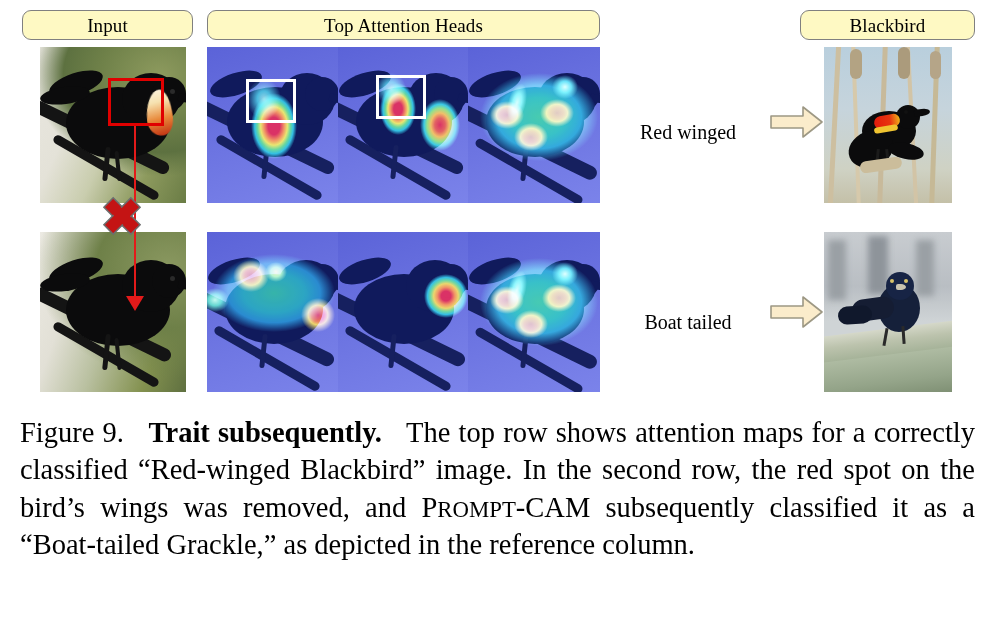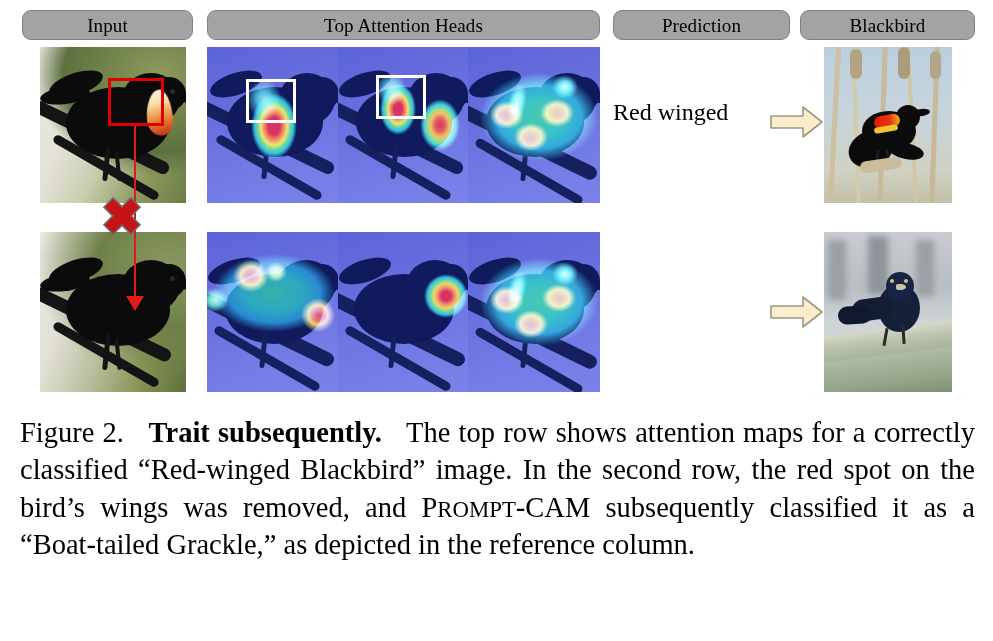--- a/index.html
+++ b/index.html
@@ -7,21 +7,21 @@
   body{
     width:993px;height:641px;position:relative;overflow:hidden;
     font-family:"Liberation Serif","DejaVu Serif",serif;
     color:#000;
   }
   .fig{position:absolute;left:0;top:0;width:993px;height:641px;}
 
   
   .hdr{
     position:absolute;height:30px;
-    border:1.4px solid #808080;border-radius:9px;background:#a3a3a3;
+    border:1.4px solid #808080;border-radius:9px;background:#fef9c3;
     display:flex;align-items:center;justify-content:center;
     font-size:19px;line-height:1;letter-spacing:.1px;
     box-sizing:border-box;
   }
   #hdr-input{left:22px;top:10px;width:171px;}
   #hdr-heads{left:207px;top:10px;width:393px;}
   #hdr-pred{left:613px;top:10px;width:177px;}
   #hdr-ref{left:800px;top:10px;width:175px;}
 
   
@@ -84,21 +84,21 @@
 
   .heatbg{position:absolute;inset:0;background:linear-gradient(160deg,#5b63d8 0%,#6a72e0 45%,#7b83ea 100%);}
   .heatbird{position:absolute;inset:0;}
   .hb{position:absolute;background:#101a5c;border-radius:50%;}
   .hbranch{position:absolute;background:#16205f;border-radius:40px;}
   .blob{position:absolute;border-radius:50%;mix-blend-mode:screen;}
   .whitebox{position:absolute;border:3.4px solid #ffffff;box-sizing:border-box;z-index:8;}
 
   
   .predtext{
-    position:absolute;text-align:left;font-size:24px;line-height:1.38;
+    position:absolute;text-align:center;font-size:20px;line-height:1.38;margin-top:23px;
   }
   #pt1{left:613px;top:96px;width:150px;}
   #pt2{left:613px;top:286px;width:150px;}
 
   .arrow{position:absolute;width:54px;height:34px;}
   #ar1{left:770px;top:105px;}
   #ar2{left:770px;top:295px;}
 
   
   #rf1{left:824px;top:47px;width:128px;height:156px;}
@@ -113,21 +113,20 @@
   #caption b{font-weight:bold;}
   .sc-fallback{font-size:0.8em;}
 </style>
 </head>
 <body>
 
 <div class="fig">
 
   <div class="hdr" id="hdr-input">Input</div>
   <div class="hdr" id="hdr-heads">Top Attention Heads</div>
-  <div class="hdr" id="hdr-pred">Prediction</div>
   <div class="hdr" id="hdr-ref">Blackbird</div>
 
   <div class="photo" id="in1">
     <div class="bg-meadow"></div>
     <div class="bird">
 
       <div class="branch" style="left:-14px;top:84px;width:150px;height:13px;transform:rotate(26deg);"></div>
       <div class="branch" style="left:6px;top:116px;width:120px;height:9px;transform:rotate(30deg);"></div>
 
       <div class="blk" style="left:26px;top:40px;width:104px;height:72px;"></div>
@@ -314,20 +313,21 @@
     <div class="blob" style="left:84px;top:30px;width:26px;height:24px;
       background:radial-gradient(closest-side,#d8ffff 0%,#59d8f4 48%,rgba(60,160,230,0) 100%);"></div>
     <div class="blob" style="left:40px;top:38px;width:18px;height:40px;
       background:radial-gradient(closest-side,#ccfbff 0%,#6fe0f5 48%,rgba(60,170,235,0) 100%);transform:rotate(14deg);"></div>
   </div>
 
   <div class="predtext" id="pt1">
     <div>Red winged</div>
   </div>
   <div class="predtext" id="pt2">
+    <div>Boat tailed</div>
   </div>
 
   <svg class="arrow" id="ar1" viewBox="0 0 54 34">
     <polygon points="1,11 33,11 33,2 52,17 33,32 33,23 1,23" fill="#fbeccb" stroke="#9d9884" stroke-width="1.6" stroke-linejoin="round"></polygon>
   </svg>
   <svg class="arrow" id="ar2" viewBox="0 0 54 34">
     <polygon points="1,11 33,11 33,2 52,17 33,32 33,23 1,23" fill="#fbeccb" stroke="#9d9884" stroke-width="1.6" stroke-linejoin="round"></polygon>
   </svg>
 
   <div class="photo" id="rf1">
@@ -377,20 +377,20 @@
     <div style="position:absolute;left:28px;top:66px;width:42px;height:22px;border-radius:12px;background:#151d33;transform:rotate(-8deg);"></div>
     <div style="position:absolute;left:14px;top:74px;width:34px;height:18px;border-radius:10px;background:#10182c;transform:rotate(-4deg);"></div>
     <div style="position:absolute;left:72px;top:52px;width:10px;height:6px;background:#c9c3ae;border-radius:2px 50% 50% 2px;"></div>
     <div style="position:absolute;left:66px;top:47px;width:4px;height:4px;border-radius:50%;background:#d8c36a;"></div>
     <div style="position:absolute;left:80px;top:47px;width:4px;height:4px;border-radius:50%;background:#d8c36a;"></div>
     <div style="position:absolute;left:60px;top:96px;width:3px;height:18px;background:#2a2a2a;transform:rotate(10deg);"></div>
     <div style="position:absolute;left:78px;top:94px;width:3px;height:18px;background:#2a2a2a;transform:rotate(-4deg);"></div>
   </div>
 
   <div id="caption">
-    <span>Figure 2.</span>
+    <span>Figure 9.</span>
     <span>&nbsp; </span>
     <b>Trait subsequently.</b>
     <span>&nbsp; </span>
     <span>The top row shows attention maps for a correctly classified “Red-winged Blackbird” image. In the second row, the red spot on the bird’s wings was removed, and </span><span><span>P</span><span class="sc-fallback">ROMPT</span><span>-CAM</span></span><span> subsequently classified it as a “Boat-tailed Grackle,” as depicted in the reference column.</span>
   </div>
 
 </div>
 
 </body></html>

